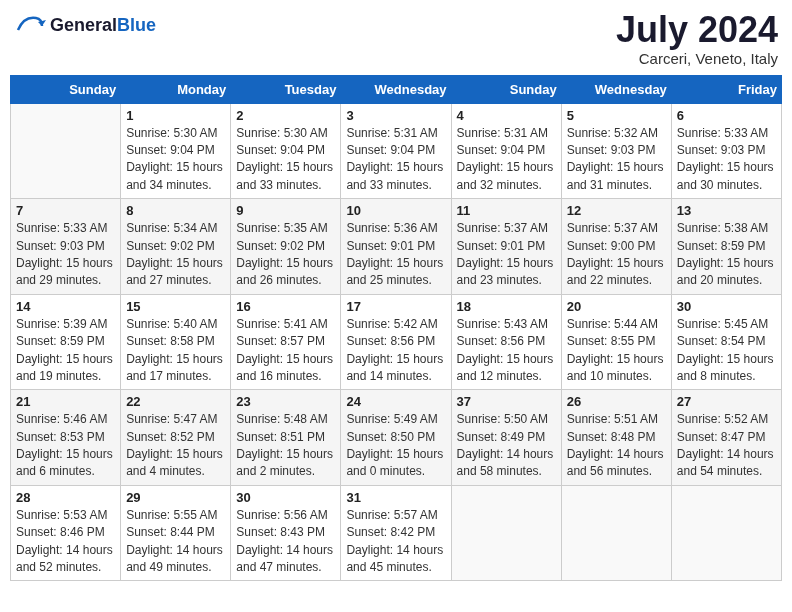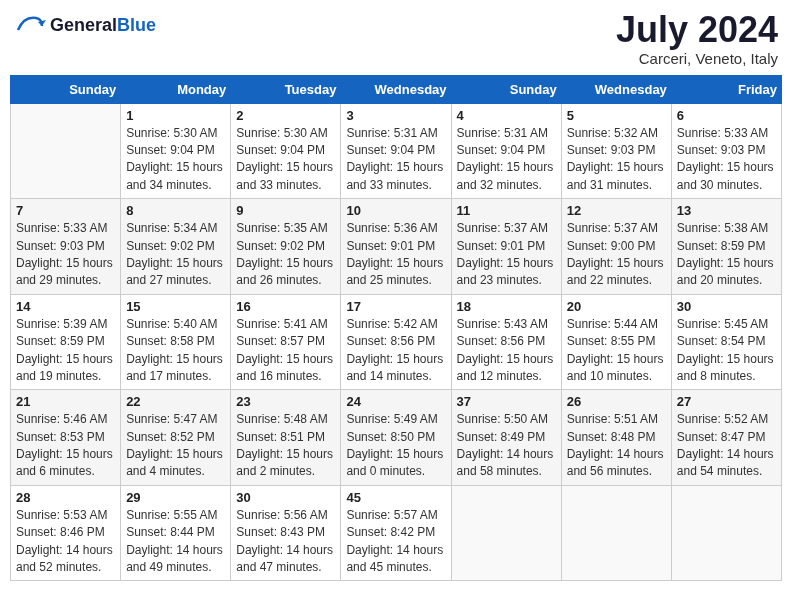--- a/index.html
+++ b/index.html
@@ -249,21 +249,21 @@
         </td>
         <td>
           <span class="day-num">29</span>
           <div class="cell-content">Sunrise: 5:55 AM<br>Sunset: 8:44 PM<br>Daylight: 14 hours and 49 minutes.</div>
         </td>
         <td>
           <span class="day-num">30</span>
           <div class="cell-content">Sunrise: 5:56 AM<br>Sunset: 8:43 PM<br>Daylight: 14 hours and 47 minutes.</div>
         </td>
         <td>
-          <span class="day-num">45</span>
+          <span class="day-num">31</span>
           <div class="cell-content">Sunrise: 5:57 AM<br>Sunset: 8:42 PM<br>Daylight: 14 hours and 45 minutes.</div>
         </td>
         <td class="empty-cell" style="background: rgb(249, 249, 249);"></td>
         <td class="empty-cell" style="background: rgb(249, 249, 249);"></td>
         <td class="empty-cell" style="background: rgb(249, 249, 249);"></td>
       </tr>
     </tbody>
 </table>
 
 </body></html>

